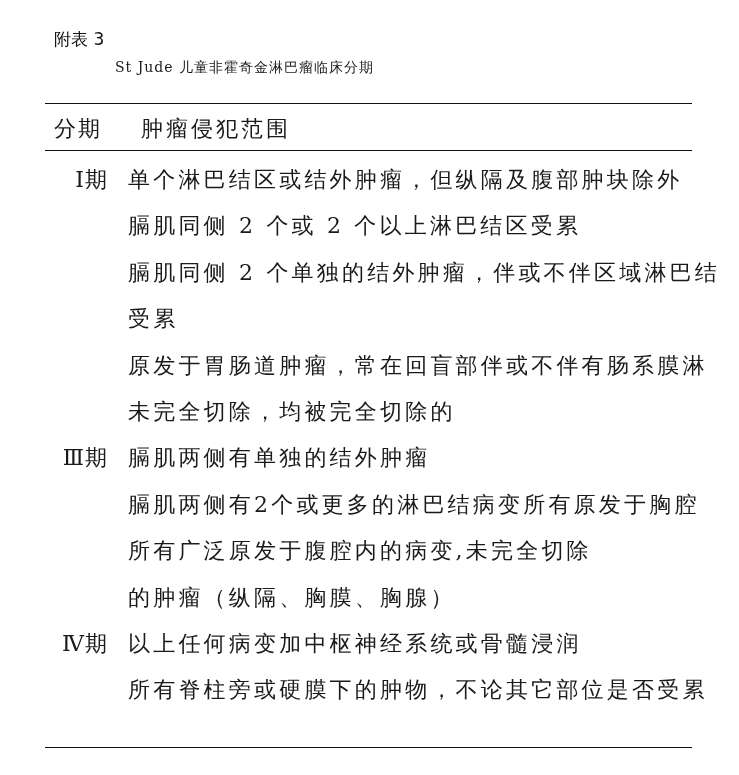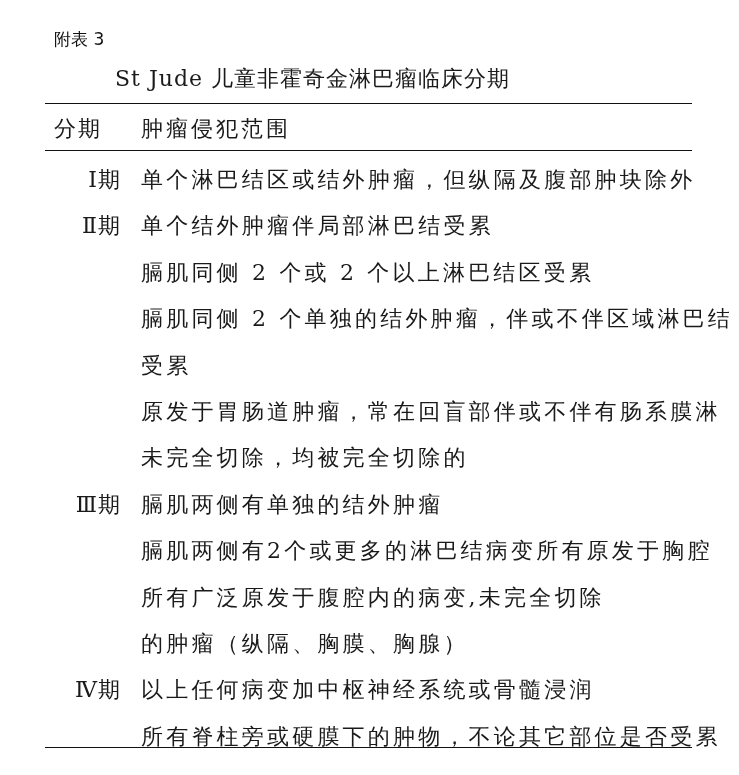--- a/index.html
+++ b/index.html
@@ -21,22 +21,22 @@
       top: 27px;
       font-family: "DejaVu Sans", "Liberation Sans", sans-serif;
       font-weight: normal;
       font-size: 17px;
       line-height: 24px;
       color: #111;
     }
     .title {
       position: absolute;
       left: 115px;
-      top: 64px;
-      font-size: 22px;
+      top: 52px;
+      font-size: 14px;
       line-height: 30px;
       letter-spacing: 1px;
       white-space: nowrap;
       color: #1a1a1a;
     }
     .rule {
       position: absolute;
       left: 45px;
       width: 647px;
       height: 0;
@@ -53,21 +53,21 @@
       height: 32px;
       font-size: 22px;
       line-height: 32px;
       white-space: nowrap;
     }
     .header .c1 { position: absolute; left: 0; letter-spacing: 2px; }
     .header .c2 { position: absolute; left: 87px; letter-spacing: 3px; text-align: right; }
 
     .rows {
       position: absolute;
-      left: 13px;
+      left: 0;
       top: 163px;
       width: 709px;
     }
     .row {
       position: relative;
       height: 46.4px;
       font-size: 22px;
       line-height: 34px;
       white-space: nowrap;
     }
@@ -96,24 +96,20 @@
   <span class="c1">分期</span>
   <span class="c2">肿瘤侵犯范围</span>
 </div>
 
 <div class="rule mid"></div>
 
 <div class="rows">
   <div class="row">
     <span class="stage">Ⅰ期</span>
     <span class="desc">单个淋巴结区或结外肿瘤，但纵隔及腹部肿块除外</span>
-  </div>
-  <div class="row">
-    <span class="stage">Ⅱ期</span>
-    <span class="desc">单个结外肿瘤伴局部淋巴结受累</span>
   </div>
   <div class="row">
     <span class="stage"></span>
     <span class="desc">膈肌同侧 2 个或 2 个以上淋巴结区受累</span>
   </div>
   <div class="row">
     <span class="stage"></span>
     <span class="desc">膈肌同侧 2 个单独的结外肿瘤，伴或不伴区域淋巴结</span>
   </div>
   <div class="row">

